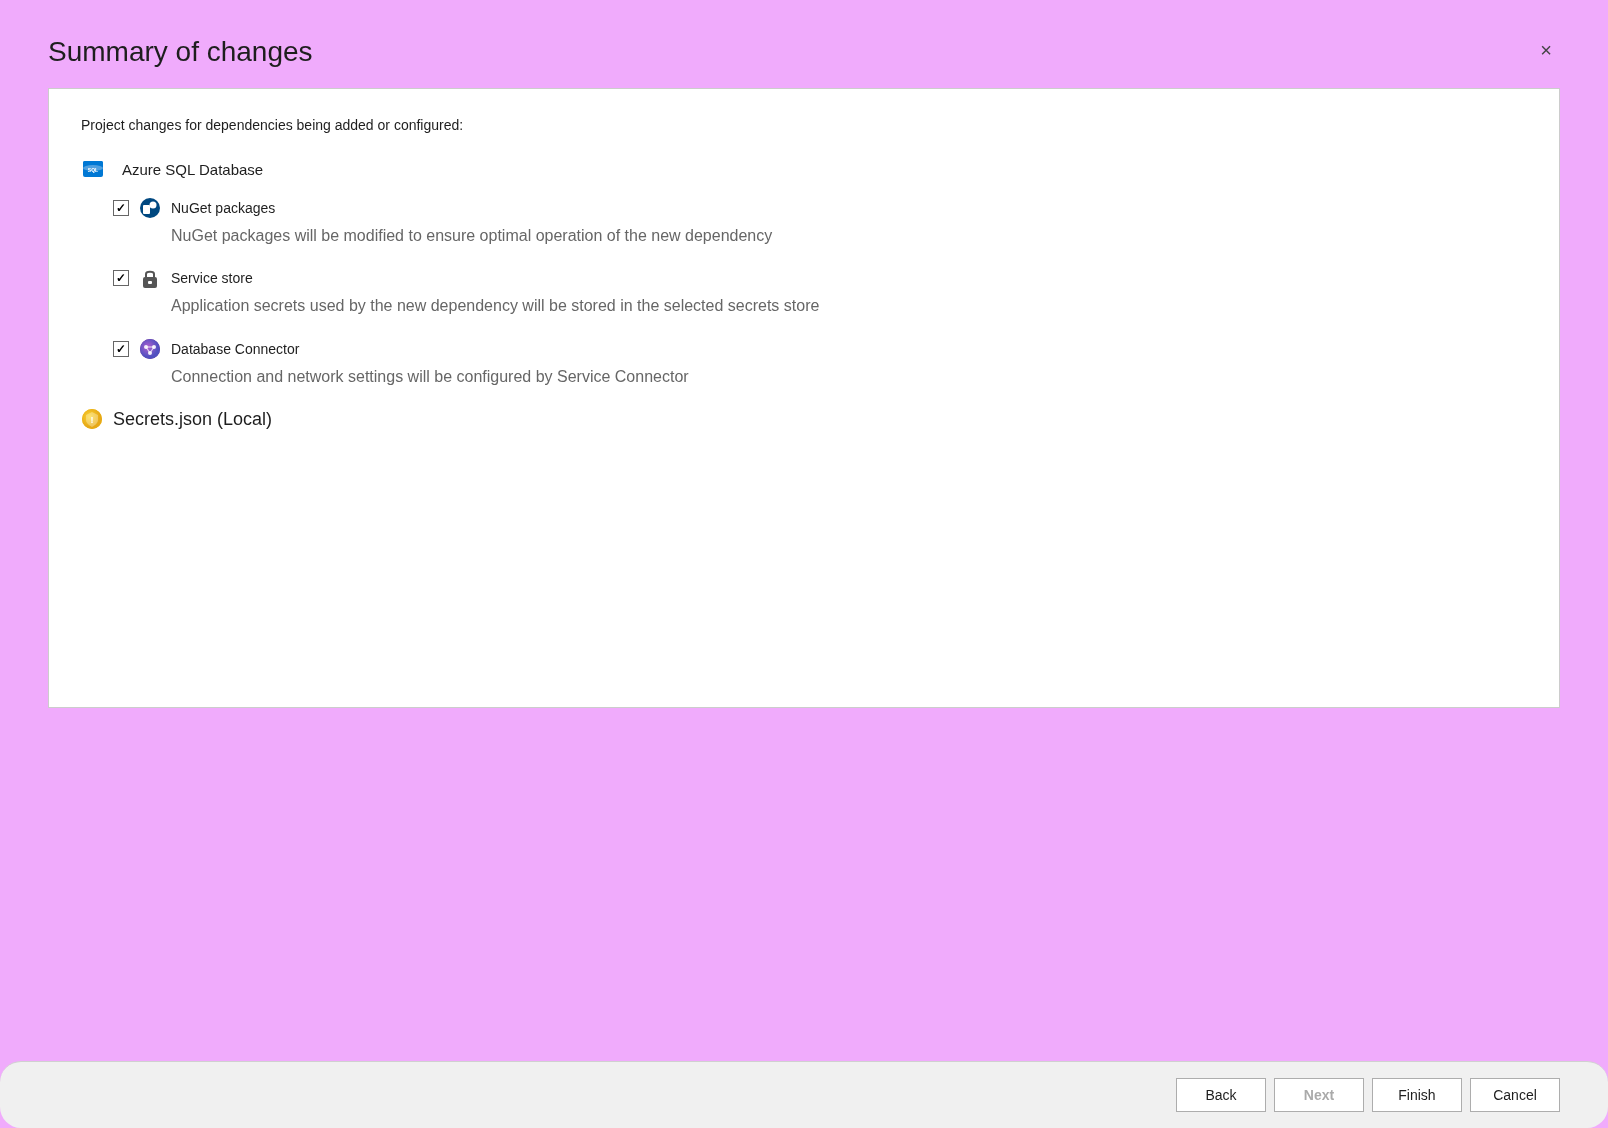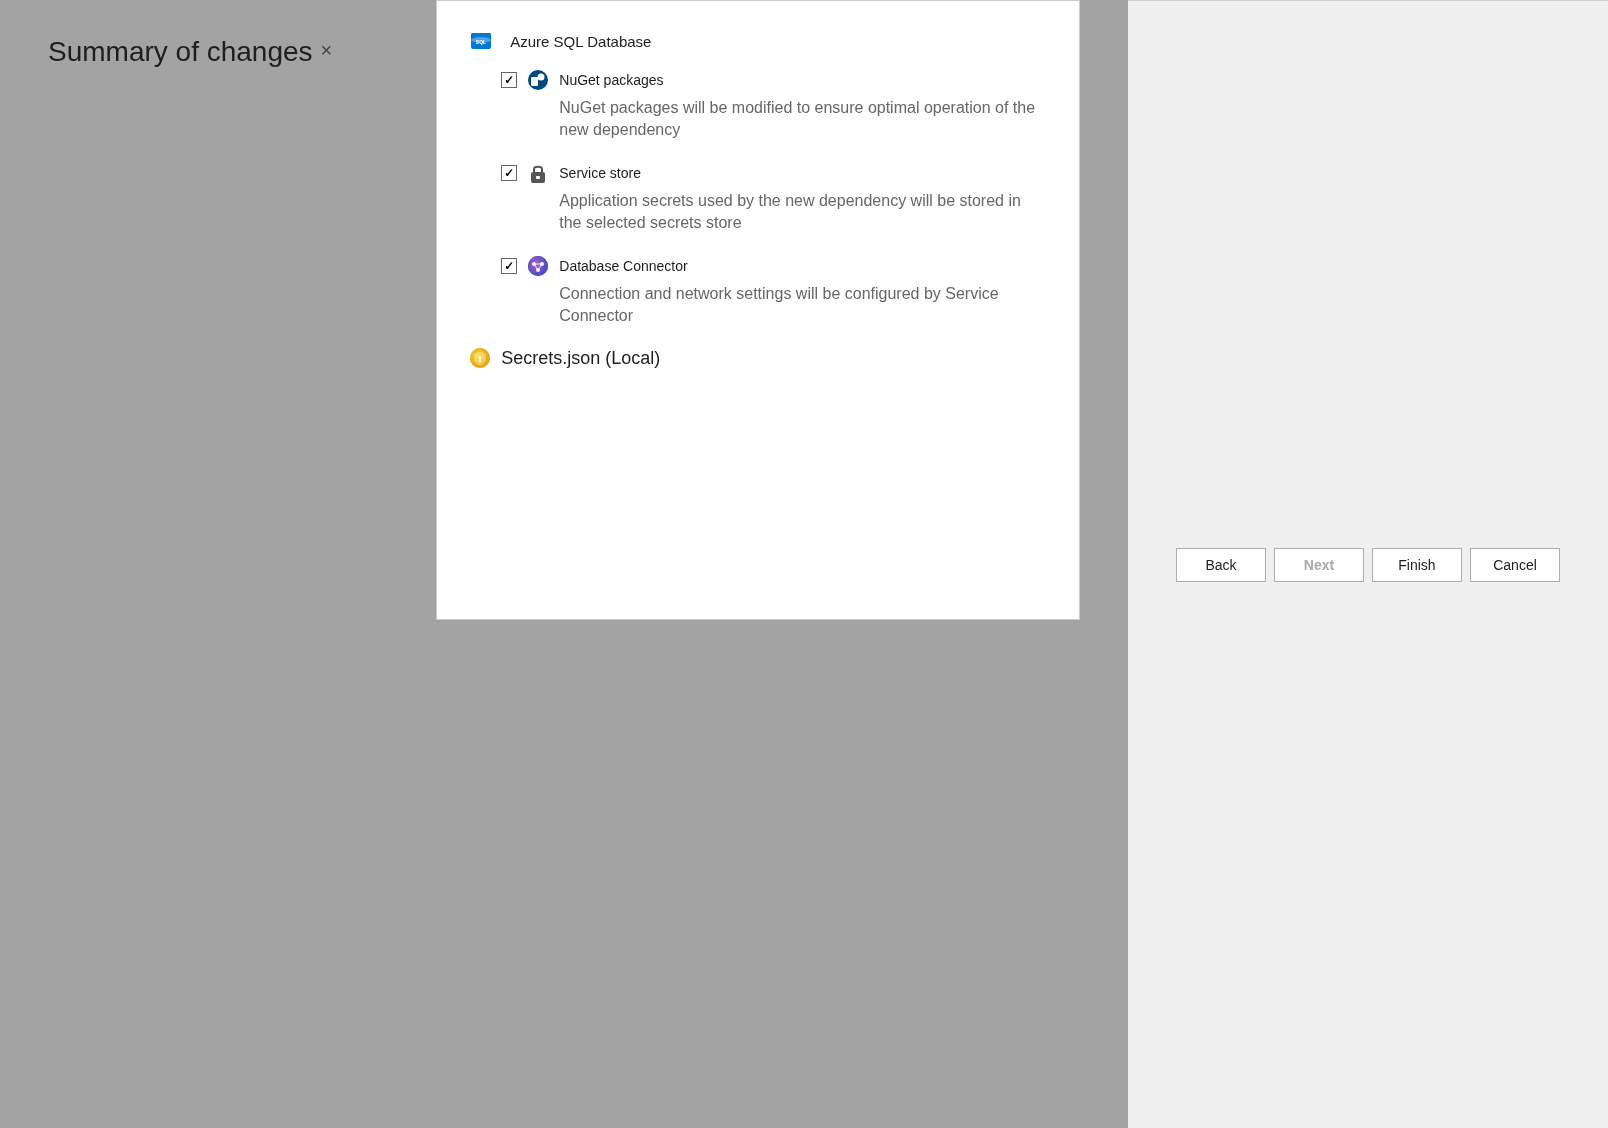--- a/index.html
+++ b/index.html
@@ -7,25 +7,25 @@
       font-family: 'Segoe UI', sans-serif;
       font-size: 14px;
       background: #f0f0f0;
       width: 1608px;
       height: 1128px;
       display: flex;
       flex-direction: column;
       overflow: hidden;
     }
     .dialog {
-      background: #a3a3a3;
+      background: #f0abfc;
       width: 100%;
       height: 100%;
       display: flex;
-      flex-direction: row;
+      flex-direction: column;
       position: relative;
     }
     .title-bar {
       display: flex;
       justify-content: space-between;
       align-items: flex-start;
       padding: 36px 48px 20px 48px;
     }
     .dialog-title {
       font-size: 28px;
@@ -139,20 +139,21 @@
       color: #1e1e1e;
     }
     .footer {
       background: #f0f0f0;
       border-top: 1px solid #d0d0d0;
       padding: 16px 48px;
       display: flex;
       justify-content: flex-end;
       align-items: center;
       gap: 8px;
+      border-radius: 21px;
     }
     .footer-btn {
       min-width: 90px;
       padding: 8px 20px;
       font-size: 14px;
       border: 1px solid #adadad;
       background: #fff;
       cursor: pointer;
       color: #1e1e1e;
     }
@@ -167,20 +168,21 @@
 
 <div class="dialog">
 
   <div class="title-bar">
     <h1 class="dialog-title">Summary of changes</h1>
     <button class="close-btn">×</button>
   </div>
 
   <div class="content-area">
     <div class="changes-box">
+      <p class="changes-description">Project changes for dependencies being added or configured:</p>
 
       <div class="dependency-group">
         <div class="group-header">
           <div class="group-icon">
 
             <svg width="24" height="24" viewBox="0 0 24 24">
               <rect x="2" y="4" width="20" height="16" rx="2" fill="#0078d4"></rect>
               <rect x="2" y="4" width="20" height="7" rx="2" fill="#0078d4"></rect>
               <ellipse cx="12" cy="11" rx="10" ry="3" fill="#50a0e0"></ellipse>
               <text x="12" y="15" text-anchor="middle" fill="white" font-size="5" font-weight="bold" font-family="Arial">SQL</text>

